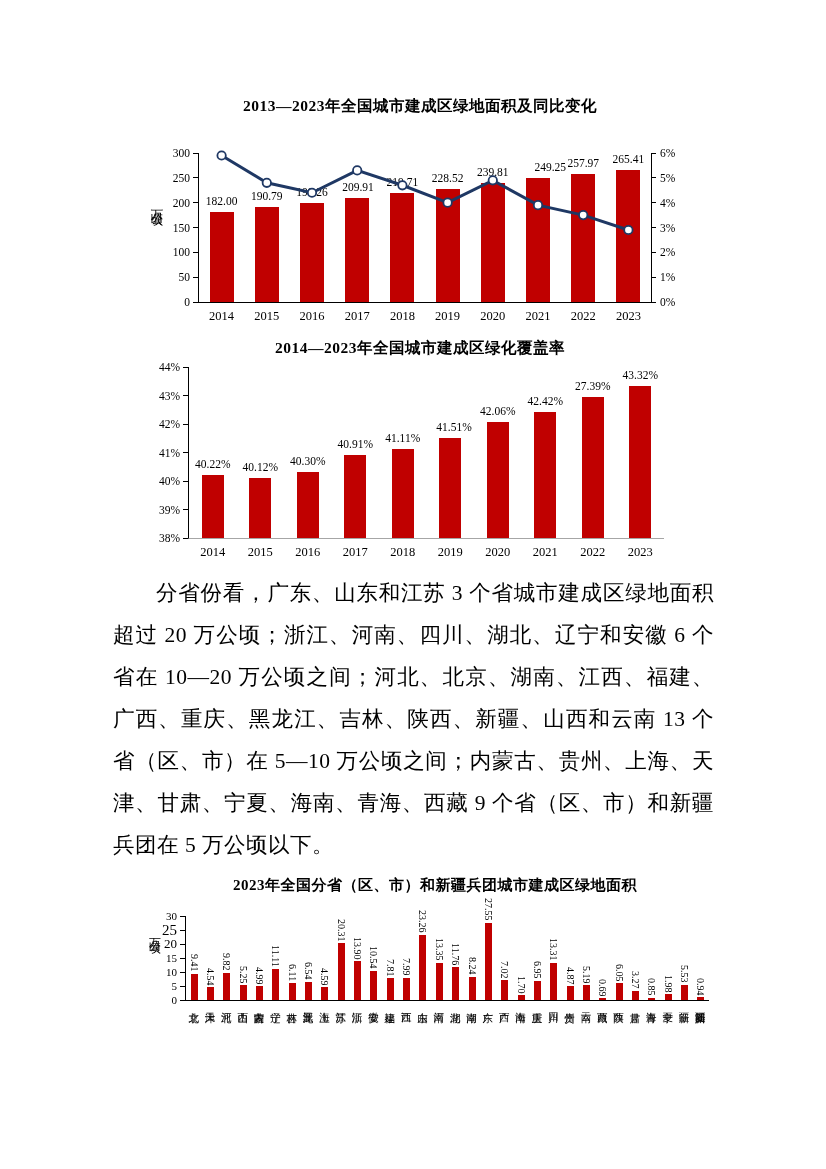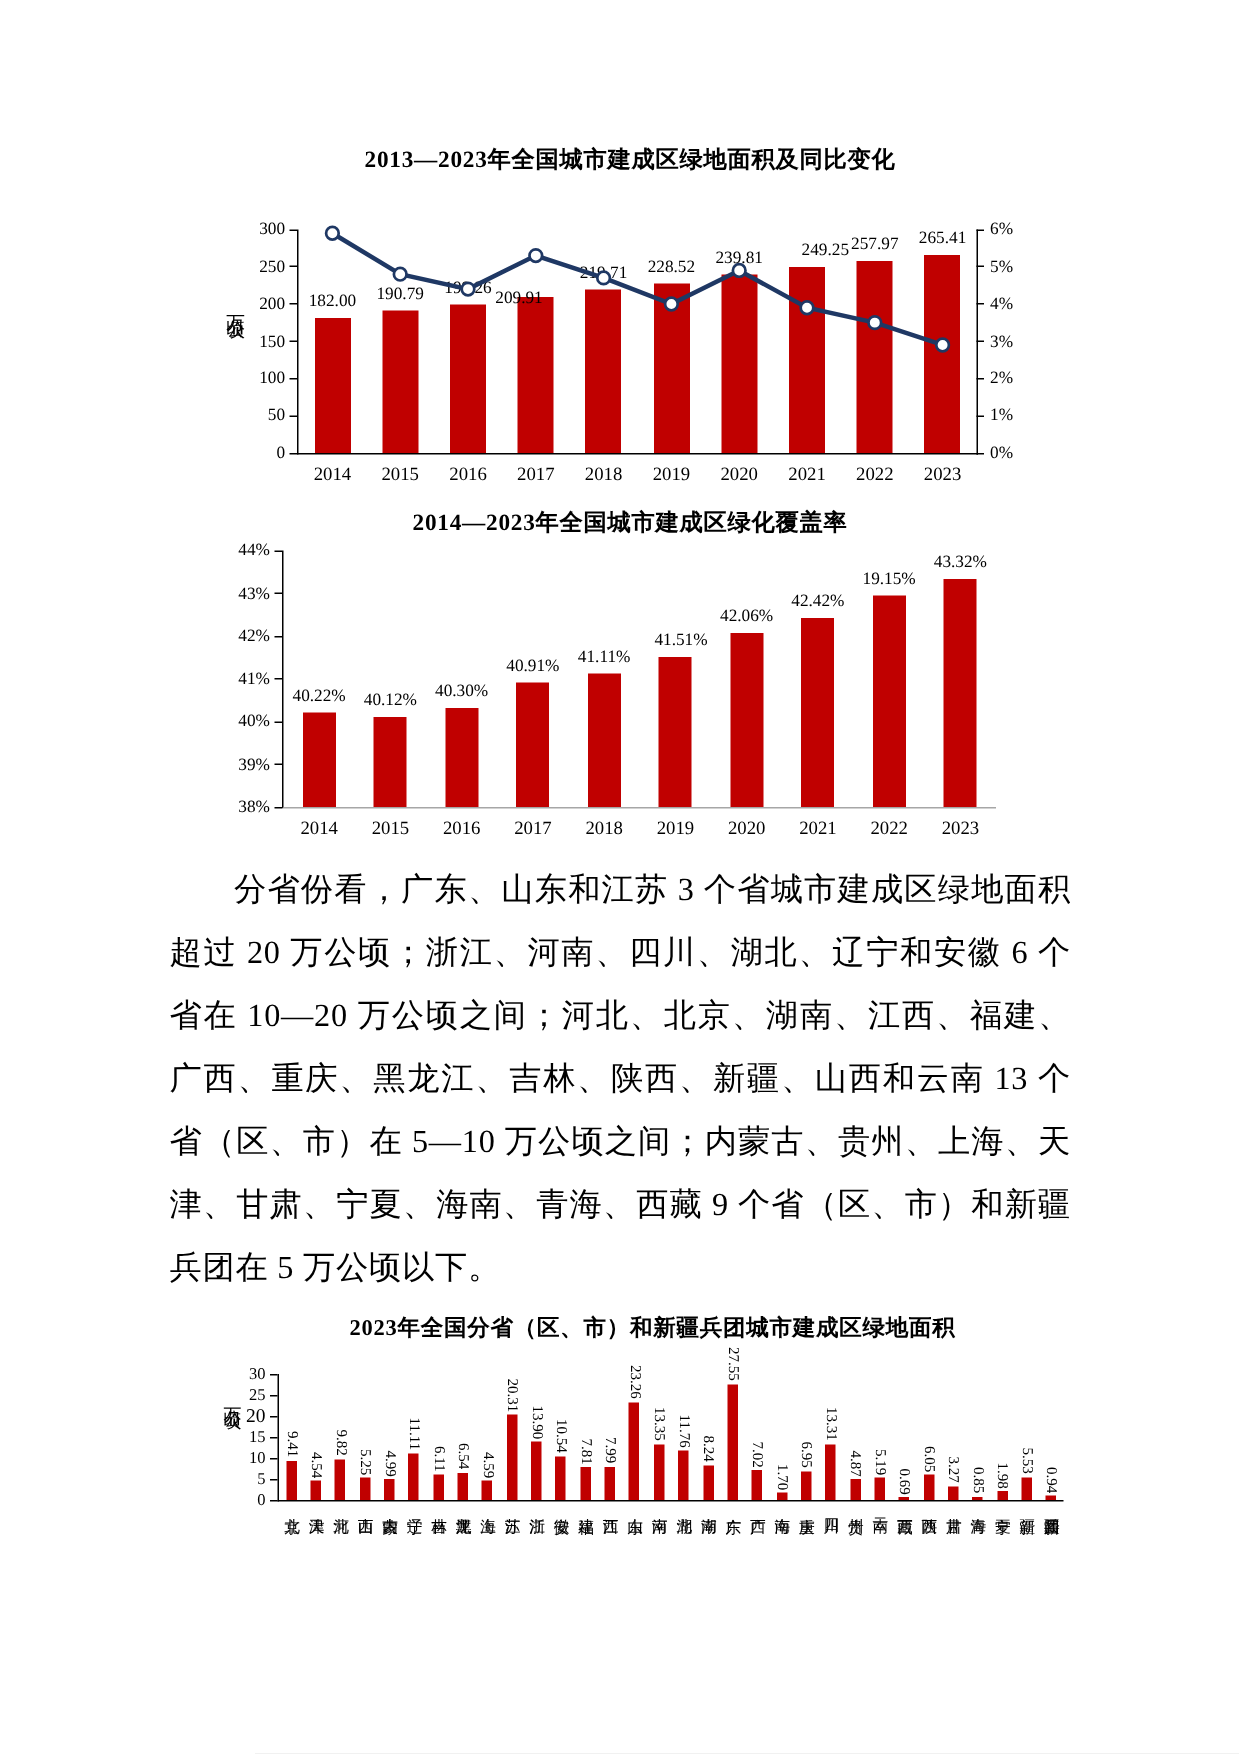--- a/index.html
+++ b/index.html
@@ -91,21 +91,21 @@
       <div class="bar" style="position: absolute; left: 10.6px; width: 24px; height: 90.3933px; background: rgb(192, 0, 0);"></div>
       <div class="bar-label" style="position: absolute; left: -5.4px; width: 56px; top: 41.6067px;">182.00</div>
       <div class="xlab" style="position: absolute; left: 0.6px; width: 44px;">2014</div>
       <div class="bar" style="position: absolute; left: 55.8px; width: 24px; height: 94.759px; background: rgb(192, 0, 0);"></div>
       <div class="bar-label" style="position: absolute; left: 39.8px; width: 56px; top: 37.241px;">190.79</div>
       <div class="xlab" style="position: absolute; left: 45.8px; width: 44px;">2015</div>
       <div class="bar" style="position: absolute; left: 101px; width: 24px; height: 98.9658px; background: rgb(192, 0, 0);"></div>
       <div class="bar-label" style="position: absolute; left: 85px; width: 56px; top: 33.0342px;">199.26</div>
       <div class="xlab" style="position: absolute; left: 91px; width: 44px;">2016</div>
       <div class="bar" style="position: absolute; left: 146.2px; width: 24px; height: 104.255px; background: rgb(192, 0, 0);"></div>
-      <div class="bar-label" style="position: absolute; left: 119px; width: 56px; top: 27.7447px; margin-top: 12px;">209.91</div>
+      <div class="bar-label" style="position: absolute; left: 131px; width: 56px; top: 27.7447px;">209.91</div>
       <div class="xlab" style="position: absolute; left: 136.2px; width: 44px;">2017</div>
       <div class="bar" style="position: absolute; left: 191.4px; width: 24px; height: 109.123px; background: rgb(192, 0, 0);"></div>
       <div class="bar-label" style="position: absolute; left: 175.4px; width: 56px; top: 22.8774px;">219.71</div>
       <div class="xlab" style="position: absolute; left: 181.4px; width: 44px;">2018</div>
       <div class="bar" style="position: absolute; left: 236.6px; width: 24px; height: 113.498px; background: rgb(192, 0, 0);"></div>
       <div class="bar-label" style="position: absolute; left: 220.6px; width: 56px; top: 18.5017px;">228.52</div>
       <div class="xlab" style="position: absolute; left: 226.6px; width: 44px;">2019</div>
       <div class="bar" style="position: absolute; left: 281.8px; width: 24px; height: 119.106px; background: rgb(192, 0, 0);"></div>
       <div class="bar-label" style="position: absolute; left: 265.8px; width: 56px; top: 12.8944px;">239.81</div>
       <div class="xlab" style="position: absolute; left: 271.8px; width: 44px;">2020</div>
@@ -167,21 +167,21 @@
       <div class="bar" style="position: absolute; left: 250.25px; width: 22px; height: 100.035px; background: rgb(192, 0, 0);"></div>
       <div class="bar-label" style="position: absolute; left: 235px; width: 60px; top: 53.965px;">41.51%</div>
       <div class="xlab" style="position: absolute; left: 239.25px; width: 44px;">2019</div>
       <div class="bar" style="position: absolute; left: 297.75px; width: 22px; height: 115.71px; background: rgb(192, 0, 0);"></div>
       <div class="bar-label" style="position: absolute; left: 278.75px; width: 60px; top: 38.29px;">42.06%</div>
       <div class="xlab" style="position: absolute; left: 286.75px; width: 44px;">2020</div>
       <div class="bar" style="position: absolute; left: 345.25px; width: 22px; height: 125.97px; background: rgb(192, 0, 0);"></div>
       <div class="bar-label" style="position: absolute; left: 326.25px; width: 60px; top: 28.03px;">42.42%</div>
       <div class="xlab" style="position: absolute; left: 334.25px; width: 44px;">2021</div>
       <div class="bar" style="position: absolute; left: 392.75px; width: 22px; height: 141.36px; background: rgb(192, 0, 0);"></div>
-      <div class="bar-label" style="position: absolute; left: 373.75px; width: 60px; top: 12.64px;">19.15%</div>
+      <div class="bar-label" style="position: absolute; left: 373.75px; width: 60px; top: 12.64px;">27.39%</div>
       <div class="xlab" style="position: absolute; left: 381.75px; width: 44px;">2022</div>
       <div class="bar" style="position: absolute; left: 440.25px; width: 22px; height: 151.62px; background: rgb(192, 0, 0);"></div>
       <div class="bar-label" style="position: absolute; left: 421.25px; width: 60px; top: 2.38px;">43.32%</div>
       <div class="xlab" style="position: absolute; left: 429.25px; width: 44px;">2023</div>
     </div>
 
   <div class="para">分省份看，广东、山东和江苏 3 个省城市建成区绿地面积超过 20 万公顷；浙江、河南、四川、湖北、辽宁和安徽 6 个省在 10—20 万公顷之间；河北、北京、湖南、江西、福建、广西、重庆、黑龙江、吉林、陕西、新疆、山西和云南 13 个省（区、市）在 5—10 万公顷之间；内蒙古、贵州、上海、天津、甘肃、宁夏、海南、青海、西藏 9 个省（区、市）和新疆兵团在 5 万公顷以下。</div>
 
   <div class="chart-title" style="left:150px; top:876px; width:570px; font-size:15px;">2023年全国分省（区、市）和新疆兵团城市建成区绿地面积</div>
   <div class="vlabel" style="left:146px; top:928px; font-size:12px;">万公顷</div>
@@ -189,21 +189,21 @@
       <div class="ytickL" style="position: absolute; top: 77px; font-size: 11px;">0</div>
       <div class="tickmarkL" style="position: absolute; top: 83.5px;"></div>
       <div class="ytickL" style="position: absolute; top: 63px; font-size: 11px;">5</div>
       <div class="tickmarkL" style="position: absolute; top: 69.5px;"></div>
       <div class="ytickL" style="position: absolute; top: 49px; font-size: 11px;">10</div>
       <div class="tickmarkL" style="position: absolute; top: 55.5px;"></div>
       <div class="ytickL" style="position: absolute; top: 35px; font-size: 11px;">15</div>
       <div class="tickmarkL" style="position: absolute; top: 41.5px;"></div>
       <div class="ytickL" style="position: absolute; top: 21px; font-size: 13px;">20</div>
       <div class="tickmarkL" style="position: absolute; top: 27.5px;"></div>
-      <div class="ytickL" style="position: absolute; top: 7px; font-size: 11px;">25</div>
+      <div class="ytickL" style="position: absolute; top: 7px; font-size: 15px;">25</div>
       <div class="tickmarkL" style="position: absolute; top: 13.5px;"></div>
       <div class="ytickL" style="position: absolute; top: -7px; font-size: 11px;">30</div>
       <div class="tickmarkL" style="position: absolute; top: -0.5px;"></div>
       <div class="bar" style="position: absolute; left: 4.67188px; width: 7px; height: 26.348px; background: rgb(192, 0, 0);"></div>
       <div class="vnum" style="position: absolute; left: 2.67188px; bottom: 28.348px;">9.41</div>
       <div class="vcat" style="position: absolute; left: 2.17188px;">北京</div>
       <div class="bar" style="position: absolute; left: 21.0156px; width: 7px; height: 12.712px; background: rgb(192, 0, 0);"></div>
       <div class="vnum" style="position: absolute; left: 19.0156px; bottom: 14.712px;">4.54</div>
       <div class="vcat" style="position: absolute; left: 18.5156px;">天津</div>
       <div class="bar" style="position: absolute; left: 37.3594px; width: 7px; height: 27.496px; background: rgb(192, 0, 0);"></div>

